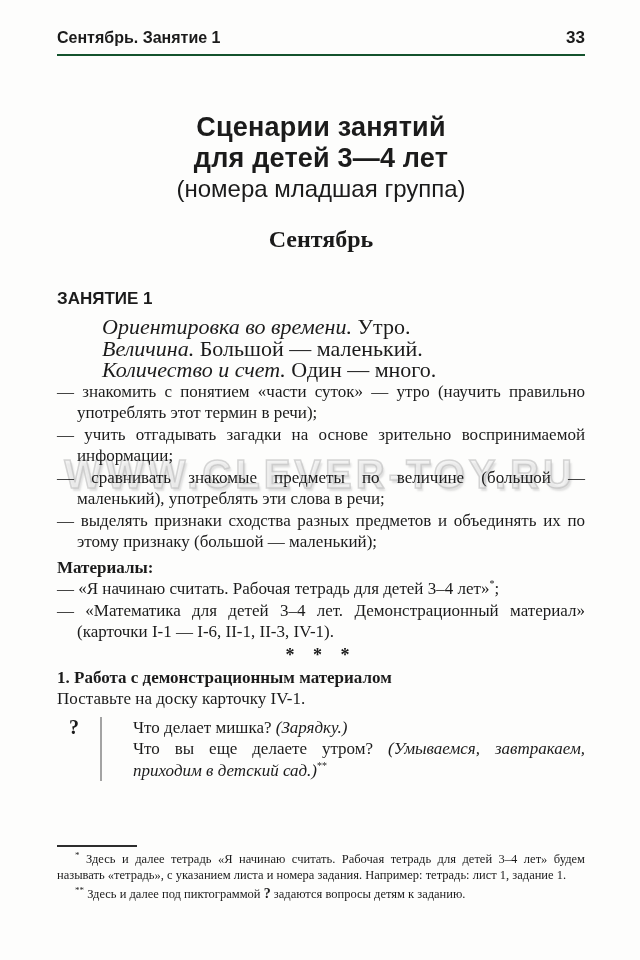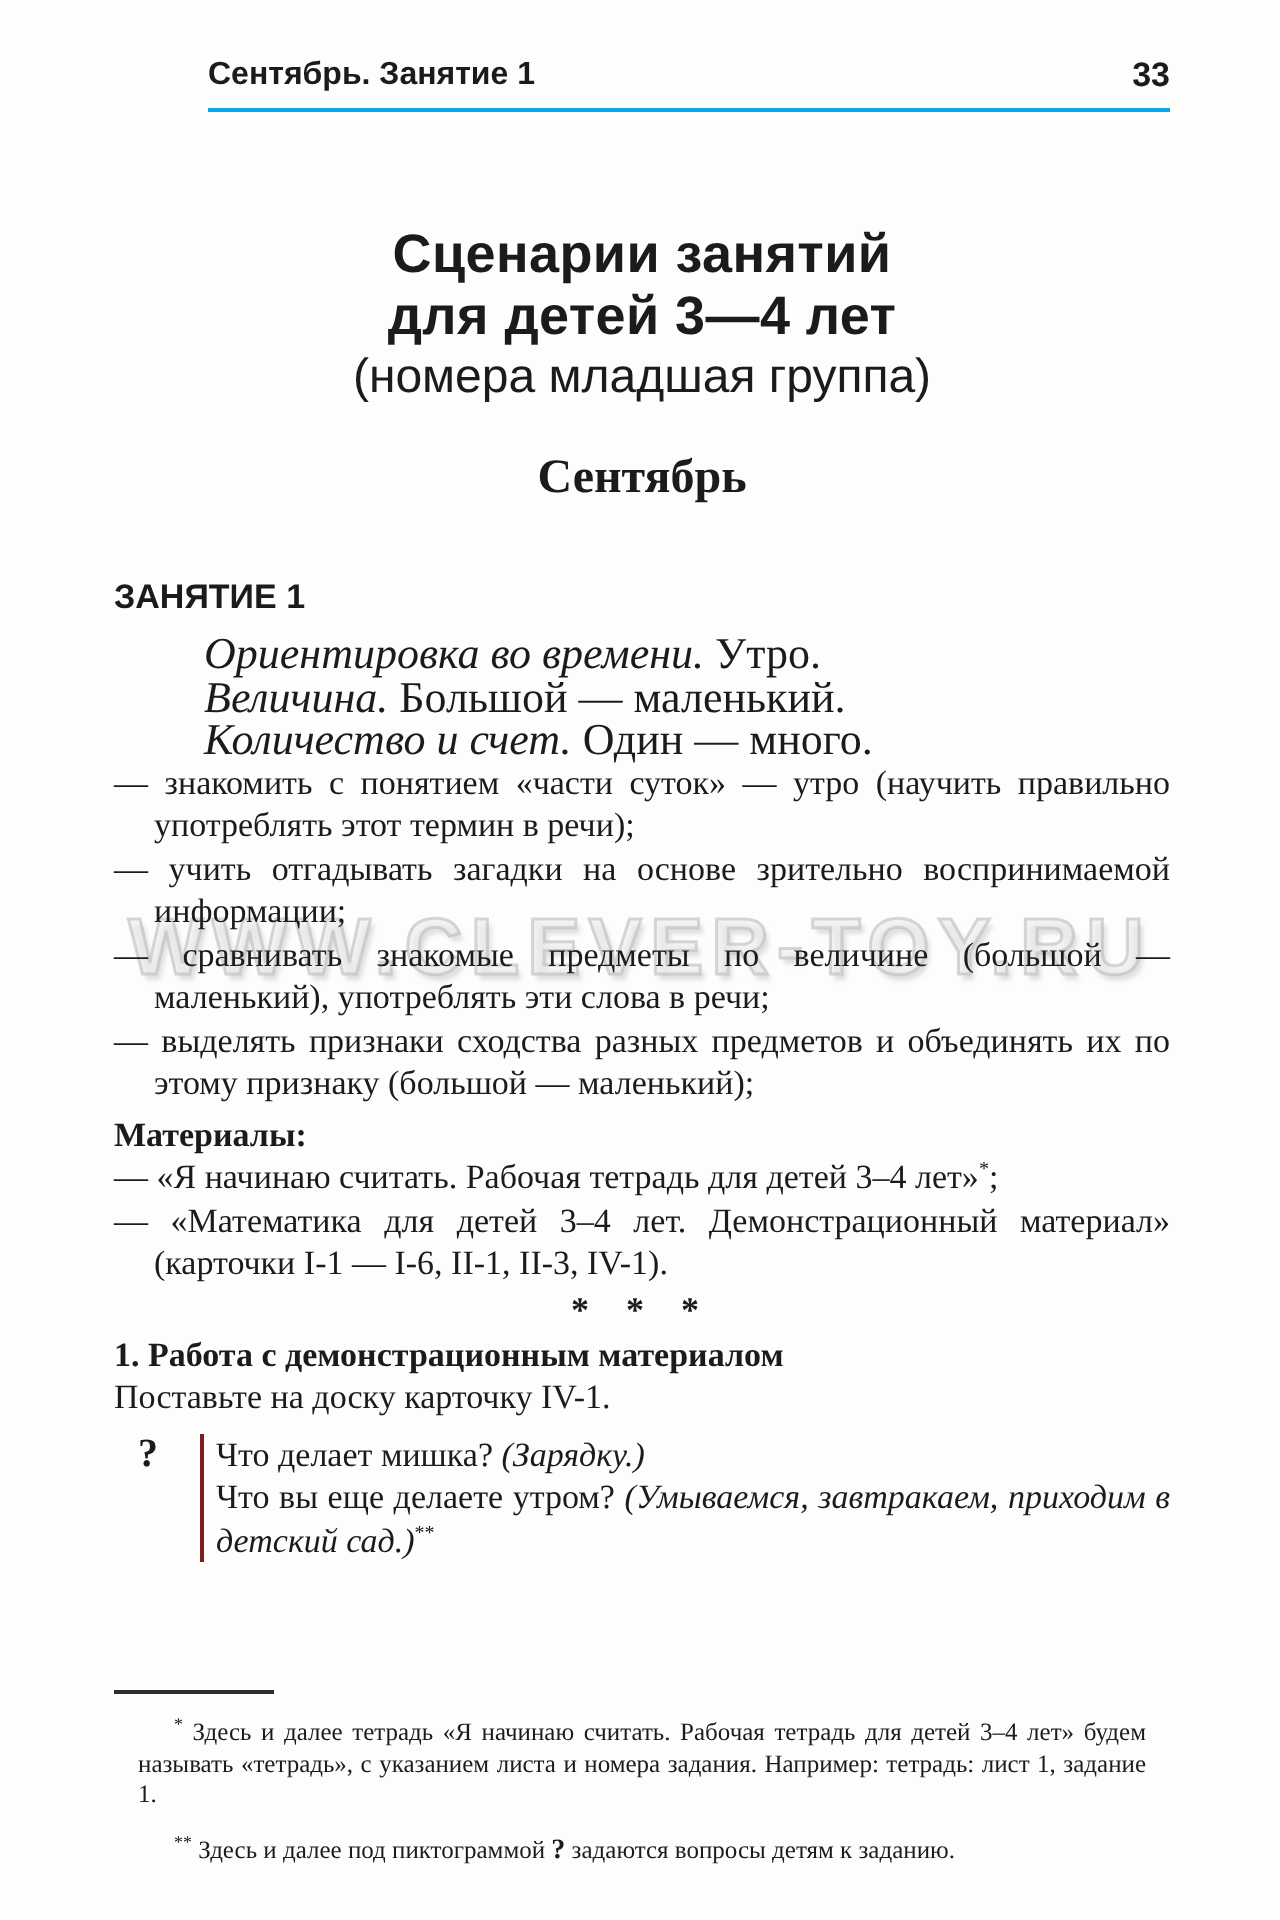--- a/index.html
+++ b/index.html
@@ -6,21 +6,21 @@
   .page {
     position:relative; width:640px; height:960px; background:#fdfdfc;
     font-family:"Liberation Serif", serif; color:#1b1b1b; overflow:hidden;
   }
   .content { position:relative; z-index:2; padding:28px 55px 0 57px; }
 
   
   .running-header {
     display:flex; justify-content:space-between; align-items:flex-end;
     font-family:"Liberation Sans", sans-serif; font-weight:700; font-size:16px;
-    line-height:20px; border-bottom:2px solid #0ea5e9; padding-bottom:6px;margin-left:47px;
+    line-height:20px; border-bottom:2px solid #14532d; padding-bottom:6px;
   }
   .running-header .pagenum { font-size:17px; font-weight:700; }
 
   
   .title-block { margin-top:56px; text-align:center; font-family:"Liberation Sans", sans-serif; }
   .title-line-bold { font-size:27px; font-weight:700; line-height:31px; letter-spacing:0.2px; }
   .title-line-reg  { font-size:24px; font-weight:400; line-height:30px; }
   .month-heading {
     margin-top:22px; text-align:center; font-family:Liberation Serif, serif;
     font-weight:700; font-size:24px; line-height:26px;
@@ -47,28 +47,28 @@
 
   .para-heading { margin-top:2px; font-weight:700; font-size:17px; line-height:21.5px; }
   .para { font-size:17px; line-height:21.5px; }
 
   
   .q-block { display:flex; margin-top:7px; }
   .q-icon {
     width:43px; flex:0 0 43px; padding-left:12px; box-sizing:border-box;
     font-weight:700; font-size:20px; line-height:21.5px; font-family:"Liberation Serif", serif;
   }
-  .q-lines { flex:1; border-left:2px solid #7f1d1d; padding-left:6px; }
+  .q-lines { flex:1; border-left:2px solid #a3a3a3; padding-left:31px; }
   .q-line { font-size:17px; line-height:21.5px; text-align:justify; }
   .q-line em { font-style:italic; }
 
   
   .footnotes { position:absolute; z-index:2; left:57px; right:55px; top:845px; font-size:12.5px; line-height:15.5px; }
   .fn-rule { width:80px; border-top:2px solid #2d2d2d; margin-bottom:5px; }
-  .fn { margin:12px; text-indent:18px; text-align:justify; }
+  .fn { margin:0; text-indent:18px; text-align:justify; }
   .fn + .fn { margin-top:3px; }
   .fn sup { font-size:9px; line-height:0; }
   .fn .fn-q { font-weight:700; font-size:14px; }
 
   
   .watermark {
     position:absolute; z-index:1; top:452px; left:0; right:0; text-align:center;
     font-family:"Liberation Sans", sans-serif; font-weight:700; font-size:40px;
     letter-spacing:4px; color:rgba(238,238,238,0.65);
     -webkit-text-stroke:1.5px rgba(188,188,188,0.6);

